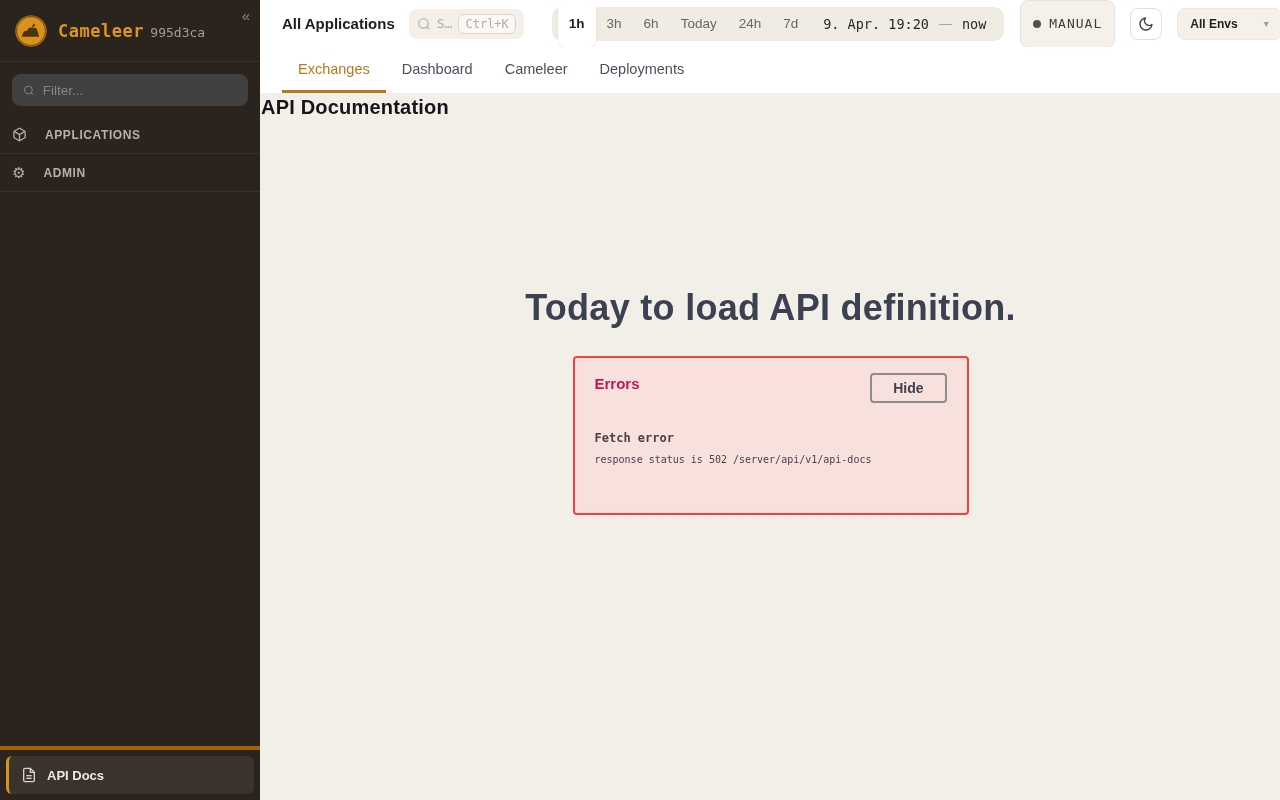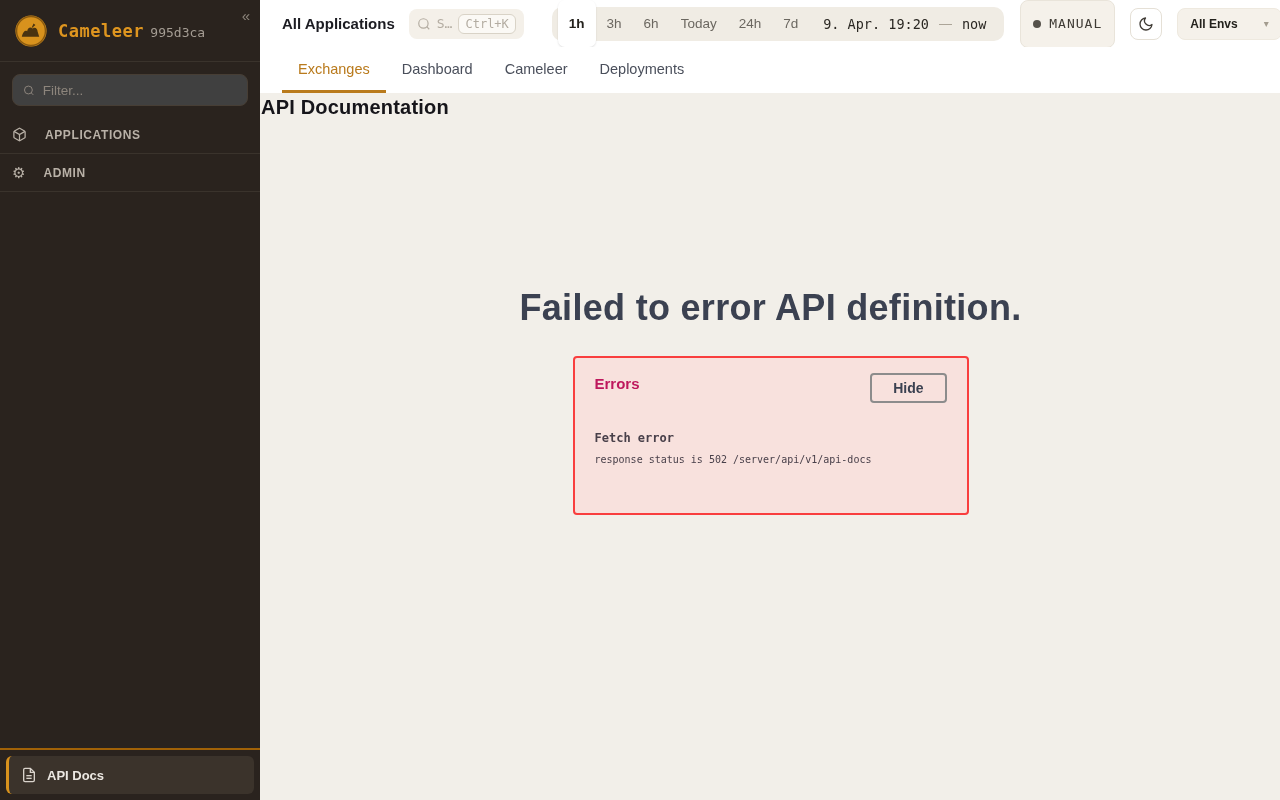--- a/index.html
+++ b/index.html
@@ -51,21 +51,21 @@
     border-bottom:1px solid #3a332c;
     color:#b9b1a7;
   }
   .sb-section .sec-label {
     font-size:12px; font-weight:bold; letter-spacing:0.6px;
   }
   .sb-section svg, .sb-section .gear-glyph { stroke:#b9b1a7; flex:0 0 auto; }
   .gear-glyph { font-size:15px; line-height:1; color:#b9b1a7; }
   .sb-spacer { flex:1; }
   .sb-bottom {
-    border-top:2px solid #a16207;
+    border-top:4px solid #a16207;
     padding:6px;
   }
   .sb-item-active {
     height:38px; display:flex; align-items:center; gap:10px;
     background:#3b332b;
     border-left:3px solid #d8921d;
     border-radius:6px;
     padding:0 12px; cursor:pointer;
     color:#ece8e2;
   }
@@ -291,21 +291,21 @@
     <div class="tab active">Exchanges</div>
     <div class="tab">Dashboard</div>
     <div class="tab">Cameleer</div>
     <div class="tab">Deployments</div>
   </nav>
 
   <section class="content">
     <h1 class="page-title">API Documentation</h1>
 
     <div class="swagger-area">
-      <div class="load-error-heading">Failed to error API definition.</div>
+      <div class="load-error-heading">Today to load API definition.</div>
 
       <div class="errors-box">
         <div class="errors-head">
           <span class="errors-title">Errors</span>
           <button class="hide-btn">Hide</button>
         </div>
         <div class="error-entry">
           <div class="error-entry-title mono">Fetch error</div>
           <div class="error-entry-msg mono">response status is 502 /server/api/v1/api-docs</div>
         </div>

